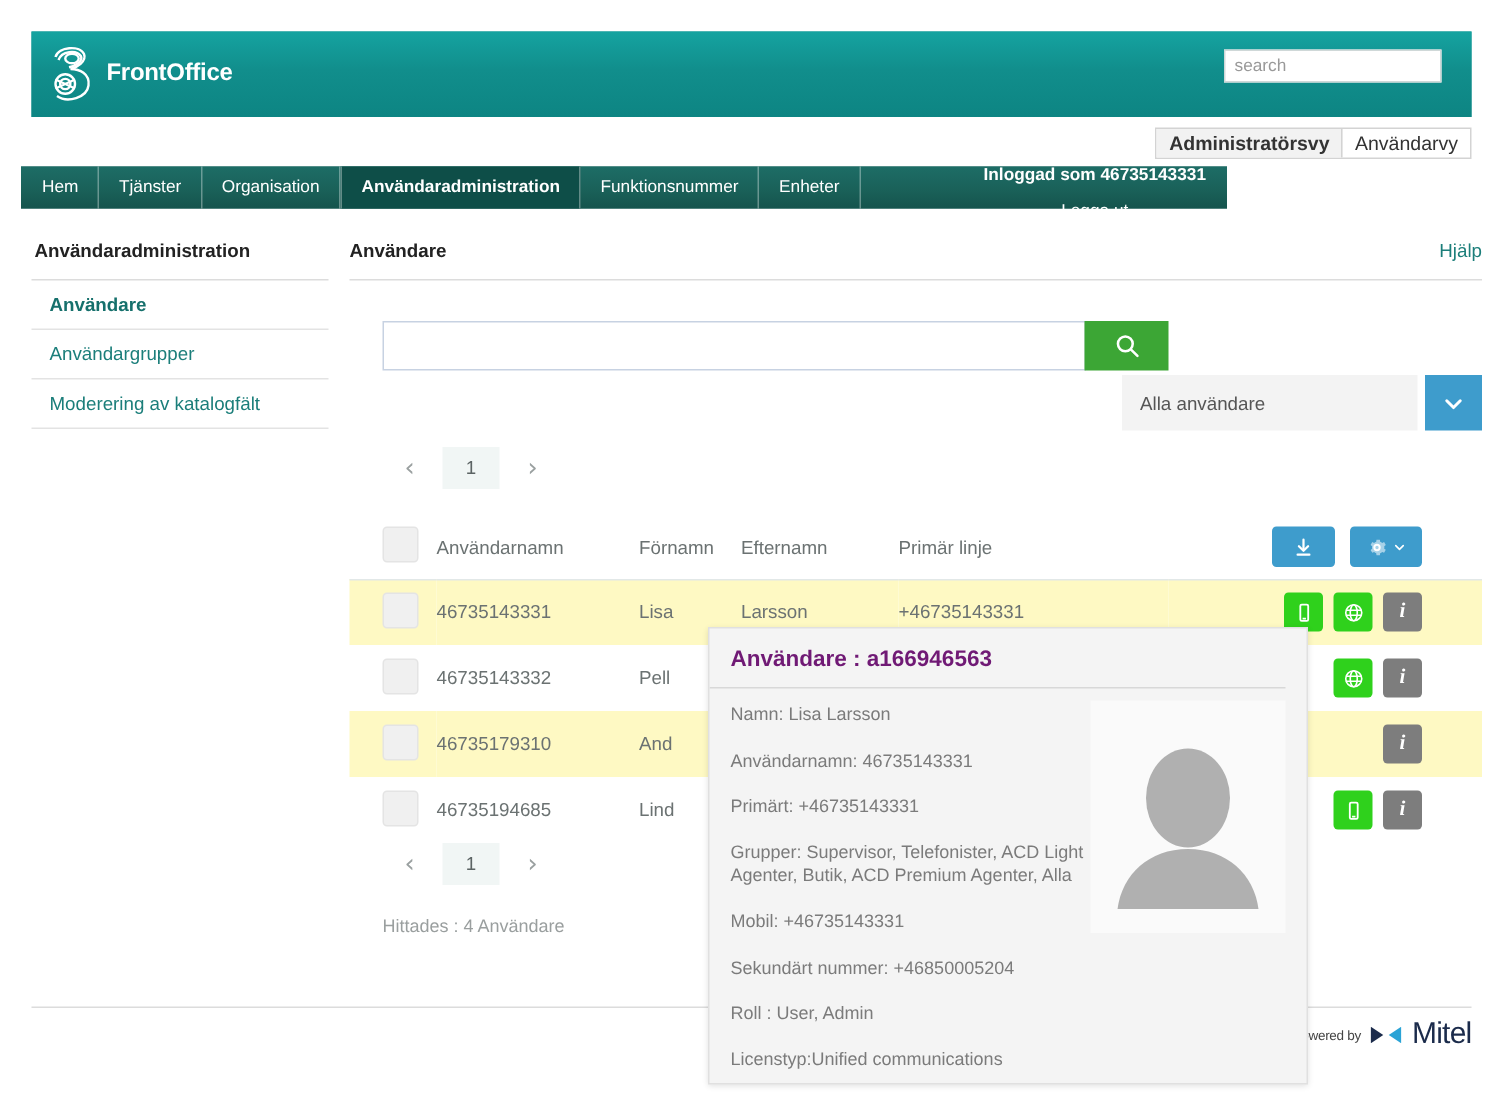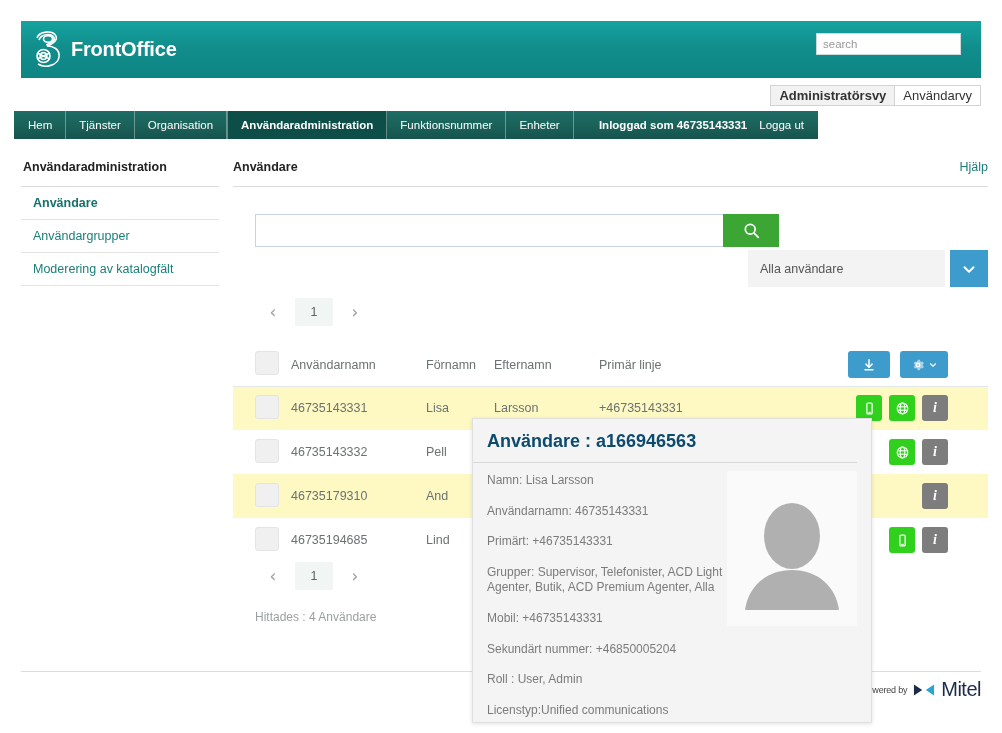--- a/index.html
+++ b/index.html
@@ -25,21 +25,21 @@
     background: linear-gradient(to bottom, #15a3a0 0%, #118e8c 45%, #0d8583 100%);
     background-color: #11918f;
   }
   .brand-logo-wrap {
     position: absolute; left: 8px; top: 5px;
     display: flex; align-items: center; gap: 2px;
   }
   .brand-three { width: 40px; height: 46px; display: block; }
   .brand-name {
     color: #ffffff;
-    font-size: 20px;
+    font-size: 16px;
     font-weight: 700;
     letter-spacing: -0.2px;
     line-height: 46px;
   }
   .header-search {
     position: absolute;
     right: 20px; top: 12px;
     width: 145px; height: 22px;
     border: 1px solid #cfd8d8;
     background: #ffffff;
@@ -97,20 +97,21 @@
   .nav-item.active {
     background: #0e4e48;
     font-weight: 700;
     border-left: 1px solid rgba(255,255,255,0.35);
   }
   .nav-right {
     margin-left: auto;
     display: flex; align-items: center;
     padding-right: 14px;
     gap: 12px;
+    flex-direction: column;
   }
   .nav-loggedin {
     font-size: 11.5px; color: #ffffff; font-weight: 700;
     white-space: nowrap;
   }
   .nav-logout {
     font-size: 11.5px; color: #ffffff; cursor: pointer;
     white-space: nowrap;
   }
 
@@ -322,21 +323,21 @@
     position: absolute;
     left: 472px; top: 418px;
     width: 400px; height: 305px;
     background: #f4f4f4;
     border: 1px solid #e0e0e0;
     box-shadow: 0 1px 4px rgba(0,0,0,0.12);
     z-index: 50;
     overflow: hidden;
   }
   .pop-title {
-    font-size: 18px; font-weight: 700; color: #0c4a6e;
+    font-size: 15px; font-weight: 700; color: #701a75;
     padding: 12px 0 10px 14px;
     margin: 0 14px 0 0;
     border-bottom: 1px solid #d8d8d8;
   }
   .pop-body { position: relative; padding: 10px 14px 0 14px; }
   .pop-line {
     font-size: 12px;
     color: #7b7b7b;
     margin-bottom: 15px;
     max-width: 248px;

